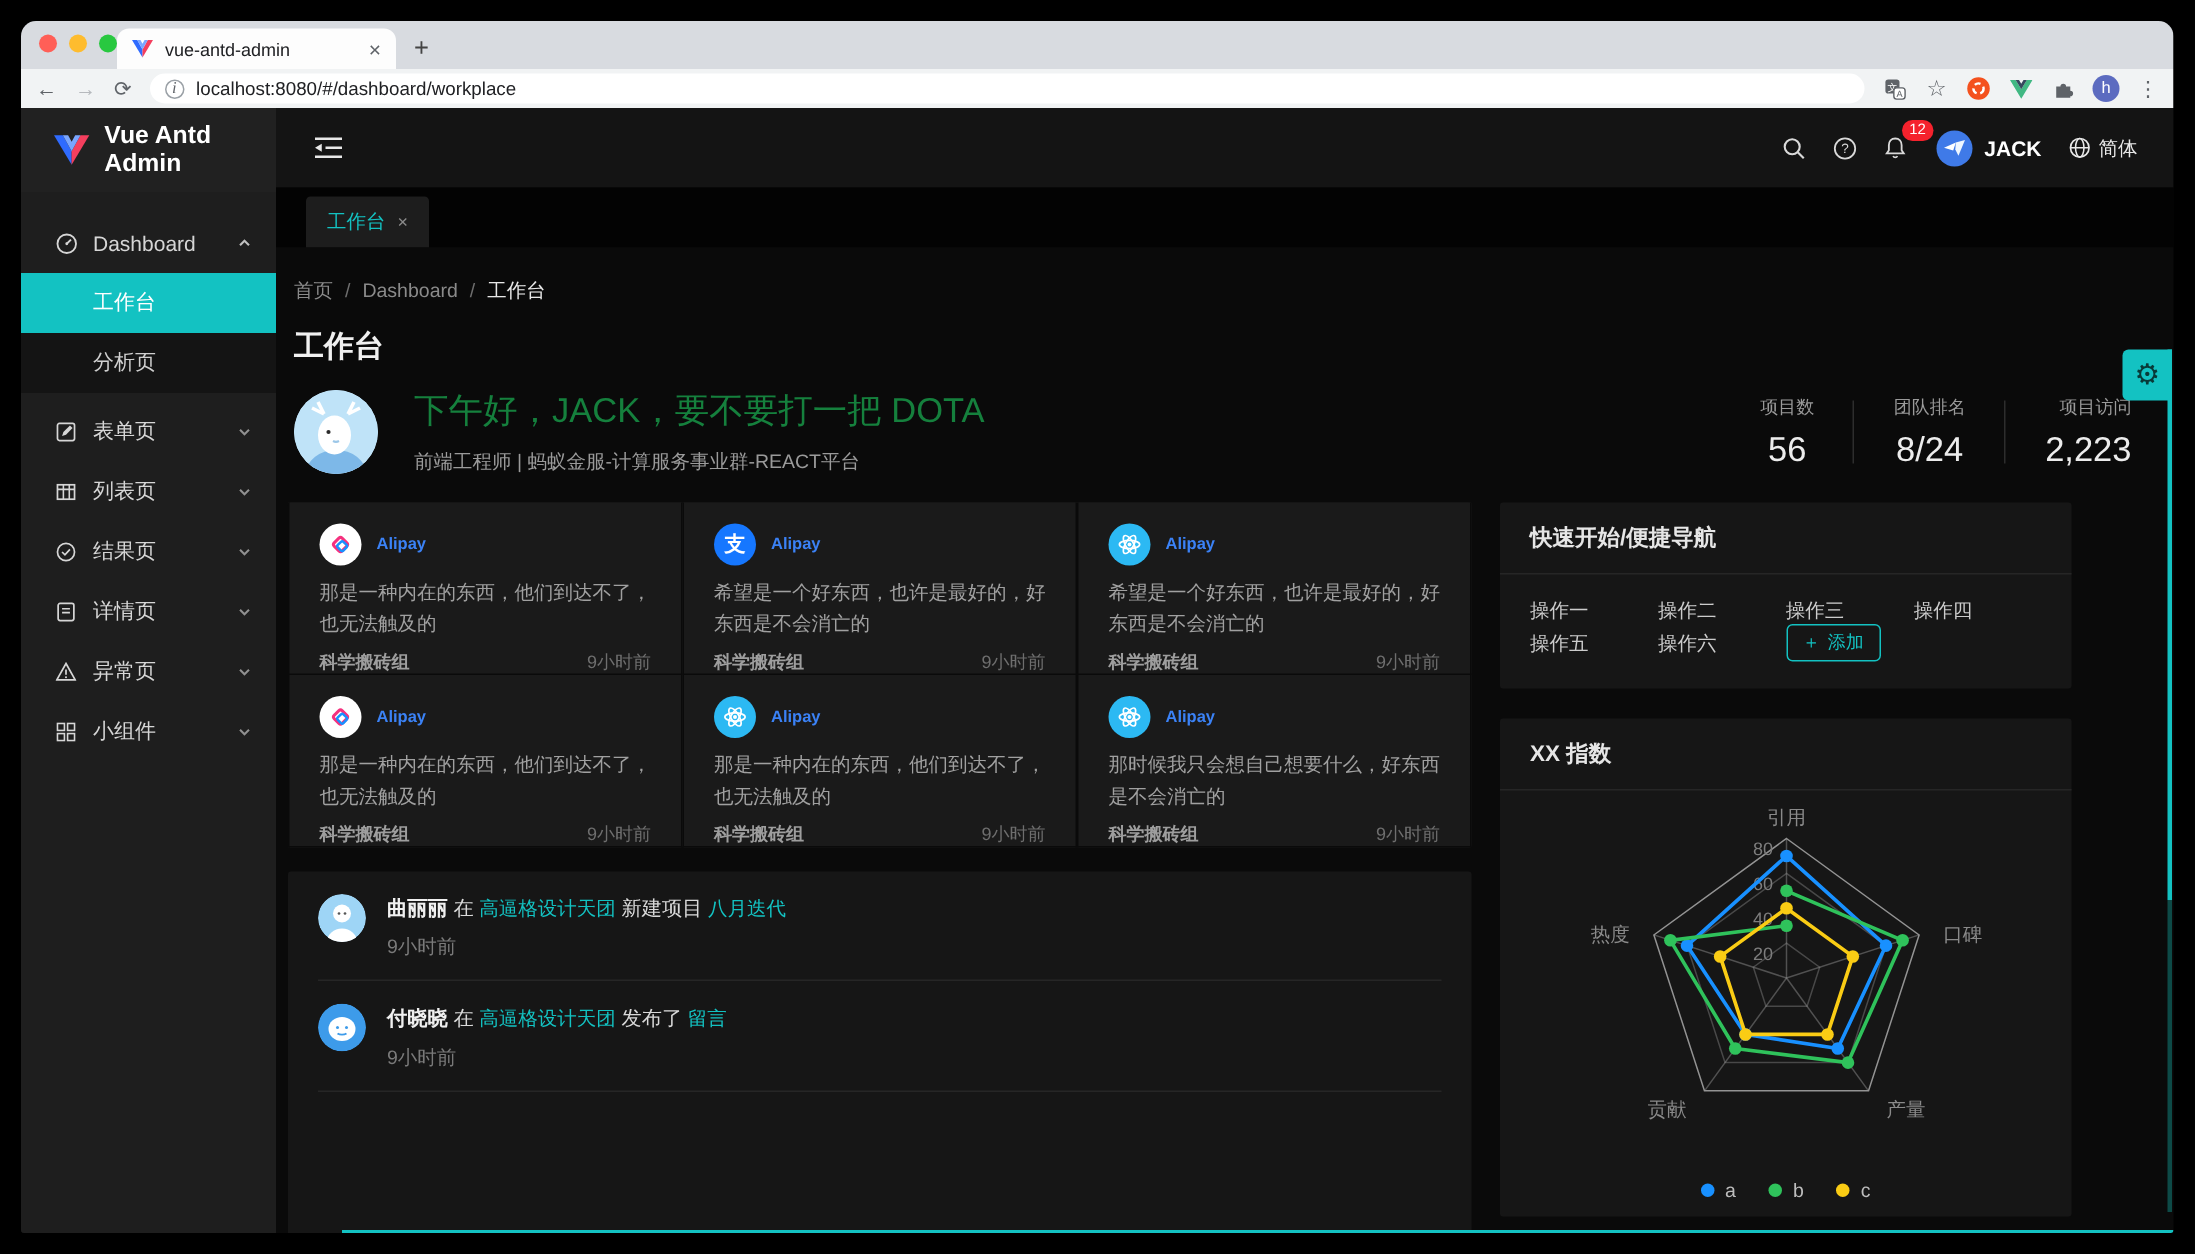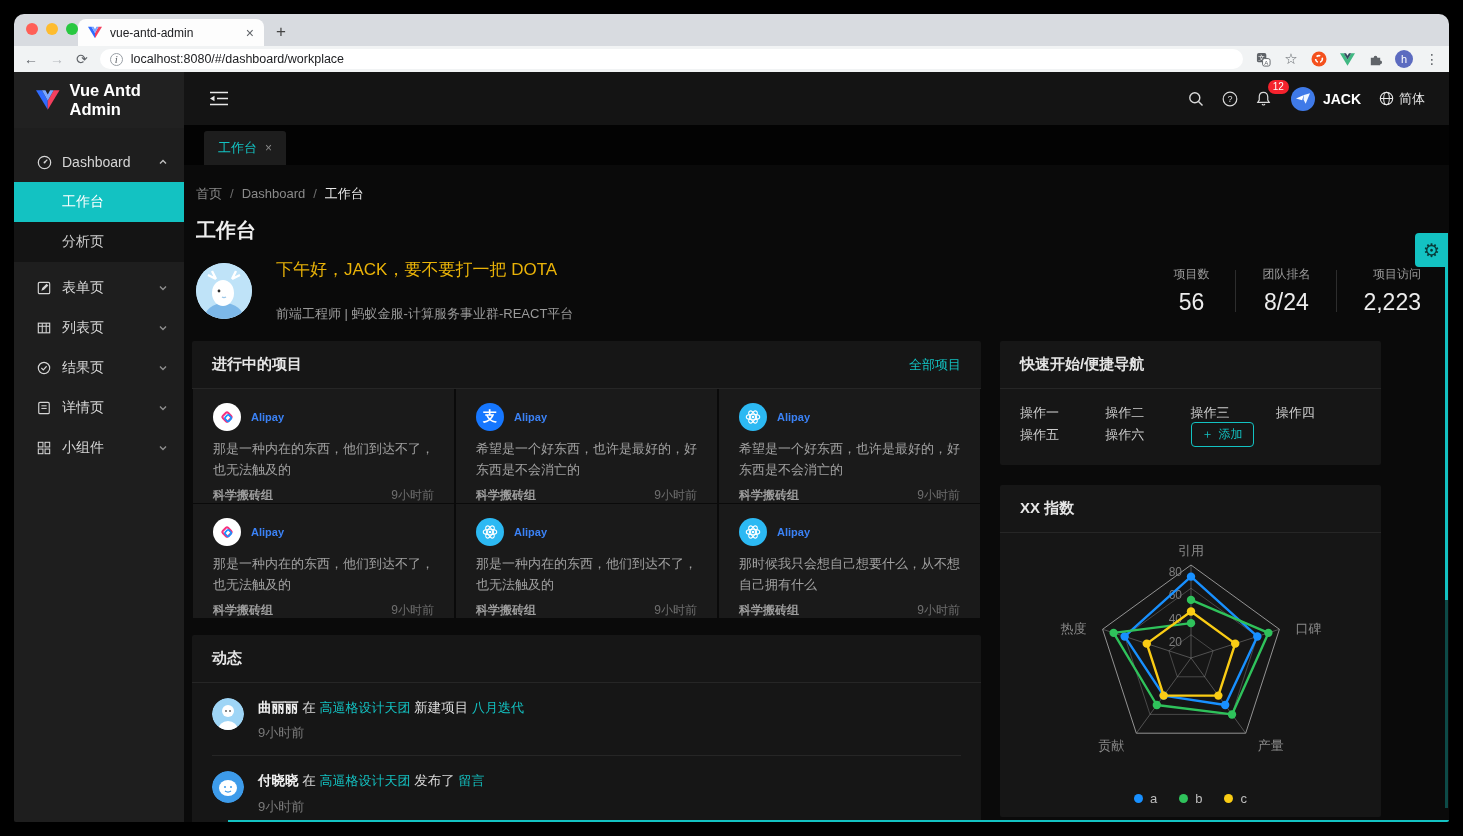--- a/index.html
+++ b/index.html
@@ -57,21 +57,21 @@
 
   .content { height:657px; background:#0a0a0a; padding:20px 24px 0 8px; overflow:hidden; position:relative; }
   .breadcrumb { font-size:13px; color:#8a8a8a; margin-left:4px; }
   .breadcrumb .sep { margin:0 8px; color:#6e6e6e; }
   .breadcrumb .cur { color:#e8e8e8; }
   .page-title { color:#f0f0f0; font-size:20px; font-weight:bold; margin:14px 0 0 4px; }
 
   .welcome { display:flex; align-items:center; margin:14px 0 18px 4px; }
   .big-avatar { width:56px; height:56px; border-radius:50%; background:#bfe3f8; overflow:hidden; flex-shrink:0; }
   .w-text { margin-left:24px; flex:1; }
-  .w-title { color:#eab308; font-size:17px; margin-bottom:24px; }
+  .w-title { color:#15803d; font-size:23px; margin-bottom:10px; }
   .w-sub { color:#9a9a9a; font-size:13px; }
   .w-stats { display:flex; align-items:center; }
   .stat { text-align:center; padding:0 26px; }
   .stat:last-child { padding-right:4px; text-align:right; }
   .stat .sl { color:#9a9a9a; font-size:12px; margin-bottom:6px; }
   .stat .sv { color:#ececec; font-size:23px; }
   .vdiv { width:1px; height:42px; background:#2d2d2d; }
 
   .cols { display:flex; gap:19px; }
   .col-l { width:789px; flex-shrink:0; }
@@ -263,20 +263,33 @@
               </svg>
             </span>
           <span class="lbl">详情页</span>
           <svg class="chev" viewBox="0 0 10 10">
               <polyline points="2,3.5 5,6.5 8,3.5" fill="none" stroke="#8f8f8f" stroke-width="1.4"></polyline>
             </svg>
         </div>
         <div class="menu-item">
           <span class="mi-icon">
               <svg width="14" height="14" viewBox="0 0 16 16">
+                <polygon points="8,1.5 15,14 1,14" fill="none" stroke="#d6d6d6" stroke-width="1.3"></polygon>
+                <line x1="8" y1="6" x2="8" y2="10" stroke="#d6d6d6" stroke-width="1.3"></line>
+                <circle cx="8" cy="12" r="0.8" fill="#d6d6d6"></circle>
+              </svg>
+            </span>
+          <span class="lbl">异常页</span>
+          <svg class="chev" viewBox="0 0 10 10">
+              <polyline points="2,3.5 5,6.5 8,3.5" fill="none" stroke="#8f8f8f" stroke-width="1.4"></polyline>
+            </svg>
+        </div>
+        <div class="menu-item">
+          <span class="mi-icon">
+              <svg width="14" height="14" viewBox="0 0 16 16">
                 <rect x="1.5" y="1.5" width="5.3" height="5.3" fill="none" stroke="#d6d6d6" stroke-width="1.2"></rect>
                 <rect x="9.2" y="1.5" width="5.3" height="5.3" fill="none" stroke="#d6d6d6" stroke-width="1.2"></rect>
                 <rect x="1.5" y="9.2" width="5.3" height="5.3" fill="none" stroke="#d6d6d6" stroke-width="1.2"></rect>
                 <rect x="9.2" y="9.2" width="5.3" height="5.3" fill="none" stroke="#d6d6d6" stroke-width="1.2"></rect>
               </svg>
             </span>
           <span class="lbl">小组件</span>
           <svg class="chev" viewBox="0 0 10 10">
               <polyline points="2,3.5 5,6.5 8,3.5" fill="none" stroke="#8f8f8f" stroke-width="1.4"></polyline>
             </svg>
@@ -377,24 +390,20 @@
               <div class="sl">项目访问</div>
               <div class="sv">2,223</div>
             </div>
           </div>
         </div>
 
         <div class="cols">
           <div class="col-l">
 
             <div class="card">
-              <div class="card-h">
-                <span class="ct">进行中的项目</span>
-                <span class="link">全部项目</span>
-              </div>
               <div class="tiles">
 
                 <div class="tile" data-icon="antd">
                   <div class="tile-head">
                     <span class="pi antd">
                         <svg width="18" height="18" viewBox="0 0 24 24">
                           <rect x="7" y="7" width="10" height="10" rx="2" transform="rotate(45 12 12)" fill="none" stroke="#f5317f" stroke-width="2.6"></rect>
                           <rect x="10" y="10" width="7" height="7" rx="1.5" transform="rotate(45 13.5 13.5)" fill="none" stroke="#1890ff" stroke-width="2.2"></rect>
                         </svg>
                       </span>
@@ -480,33 +489,30 @@
                           <g stroke="#fff" stroke-width="1.5" fill="none">
                             <ellipse cx="12" cy="12" rx="9" ry="3.6"></ellipse>
                             <ellipse cx="12" cy="12" rx="9" ry="3.6" transform="rotate(60 12 12)"></ellipse>
                             <ellipse cx="12" cy="12" rx="9" ry="3.6" transform="rotate(120 12 12)"></ellipse>
                           </g>
                           <circle cx="12" cy="12" r="1.8" fill="#fff"></circle>
                         </svg>
                       </span>
                     <span class="tile-name">Alipay</span>
                   </div>
-                  <div class="tile-desc">那时候我只会想自己想要什么，从不想自己拥有什么</div>
+                  <div class="tile-desc">那时候我只会想自己想要什么，好东西是不会消亡的</div>
                   <div class="tile-foot">
                       <span class="tf-g">科学搬砖组</span>
                       <span class="tf-t">9小时前</span>
                     </div>
                 </div>
               </div>
             </div>
 
             <div class="card feed-card">
-              <div class="card-h">
-                  <span class="ct">动态</span>
-                </div>
               <div class="feed-item">
                 <span class="f-avatar">
                   <svg width="32" height="32" viewBox="0 0 32 32">
                       <circle cx="16" cy="16" r="16" fill="#9ed5f6"></circle>
                       <circle cx="16" cy="13" r="6" fill="#fff"></circle>
                       <path d="M6 32a10 9 0 0 1 20 0z" fill="#fff"></path>
                       <circle cx="14" cy="13" r="0.9" fill="#555"></circle>
                       <circle cx="18" cy="13" r="0.9" fill="#555"></circle>
                     </svg>
                 </span>

